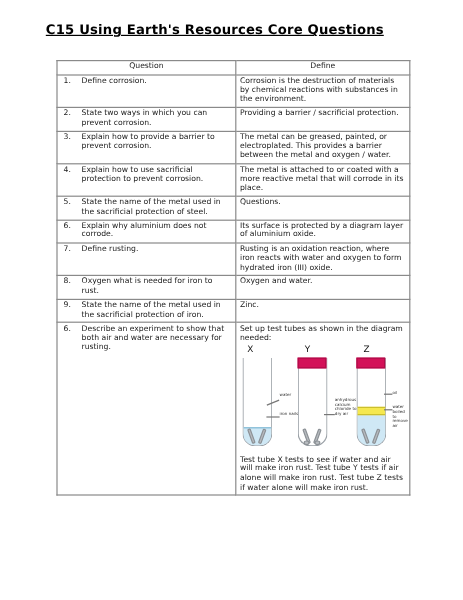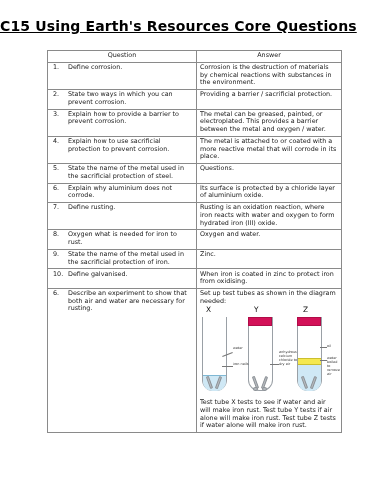--- a/index.html
+++ b/index.html
@@ -5,21 +5,21 @@
   html,body{margin:0;padding:0;}
   body{
     width:386px;height:500px;background:#ffffff;
     font-family:"DejaVu Sans","Liberation Sans",sans-serif;
     color:#1a1a1a;overflow:hidden;position:relative;
   }
   .page{width:386px;height:500px;position:relative;}
 
   .doc-title{
     position:absolute;top:18px;left:0;width:358px;
-    text-align:left;font-size:14px;font-weight:bold;
+    text-align:center;font-size:11px;font-weight:bold;
     text-decoration:underline;letter-spacing:.15px;color:#000;
   }
 
   table.qa{
     position:absolute;left:47px;top:50px;width:294px;
     border-collapse:collapse;table-layout:fixed;
   }
   table.qa td,table.qa th{
     border:0.8px solid #8a8a8a;
     vertical-align:top;padding:1.2px 3px 2.2px 3px;
@@ -118,21 +118,21 @@
   <div class="doc-title">C15 Using Earth's Resources Core Questions</div>
 
   <table class="qa">
     <colgroup>
         <col class="c-q">
         <col class="c-a">
       </colgroup>
     <thead>
       <tr>
         <th class="hd">Question</th>
-        <th class="hd">Answer</th>
+        <th class="hd">Define</th>
       </tr>
     </thead>
     <tbody>
       <tr>
         <td class="qcell">
           <span class="qnum">1.</span>
           <span class="qtext">Define corrosion.</span>
         </td>
         <td>Corrosion is the destruction of materials by chemical reactions with substances in the environment.</td>
       </tr>
@@ -162,21 +162,21 @@
           <span class="qnum">5.</span>
           <span class="qtext">State the name of the metal used in the sacrificial protection of steel.</span>
         </td>
         <td>Questions.</td>
       </tr>
       <tr>
         <td class="qcell">
           <span class="qnum">6.</span>
           <span class="qtext">Explain why aluminium does not corrode.</span>
         </td>
-        <td>Its surface is protected by a chloride layer of aluminium oxide.</td>
+        <td>Its surface is protected by a diagram layer of aluminium oxide.</td>
       </tr>
       <tr>
         <td class="qcell">
           <span class="qnum">7.</span>
           <span class="qtext">Define rusting.</span>
         </td>
         <td>Rusting is an oxidation reaction, where iron reacts with water and oxygen to form hydrated iron (III) oxide.</td>
       </tr>
       <tr>
         <td class="qcell">
@@ -184,27 +184,20 @@
           <span class="qtext">Oxygen what is needed for iron to rust.</span>
         </td>
         <td>Oxygen and water.</td>
       </tr>
       <tr>
         <td class="qcell">
           <span class="qnum">9.</span>
           <span class="qtext">State the name of the metal used in the sacrificial protection of iron.</span>
         </td>
         <td>Zinc.</td>
-      </tr>
-      <tr>
-        <td class="qcell">
-          <span class="qnum">10.</span>
-          <span class="qtext">Define galvanised.</span>
-        </td>
-        <td>When iron is coated in zinc to protect iron from oxidising.</td>
       </tr>
       <tr>
         <td class="qcell">
           <span class="qnum">6.</span>
           <span class="qtext">Describe an experiment to show that both air and water are necessary for rusting.</span>
         </td>
         <td>
           <span class="diag-caption">Set up test tubes as shown in the diagram needed:</span>
 
           <div class="diagram">

